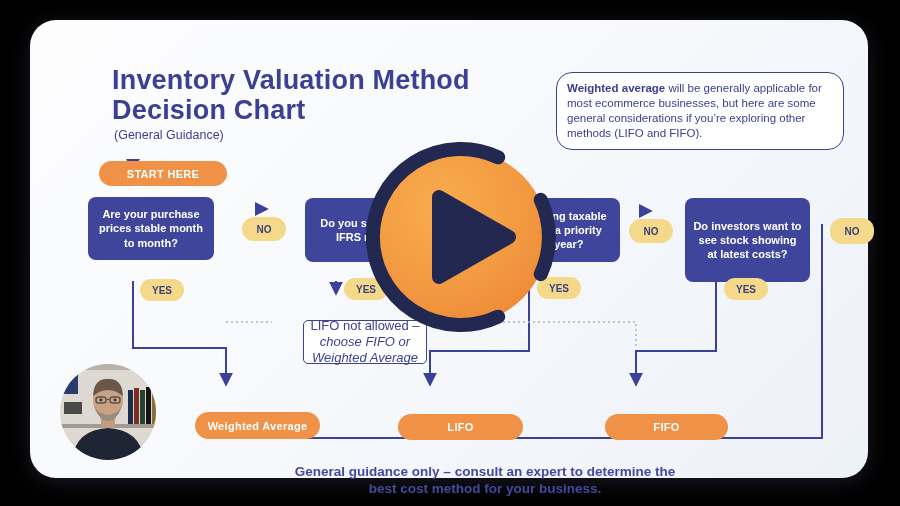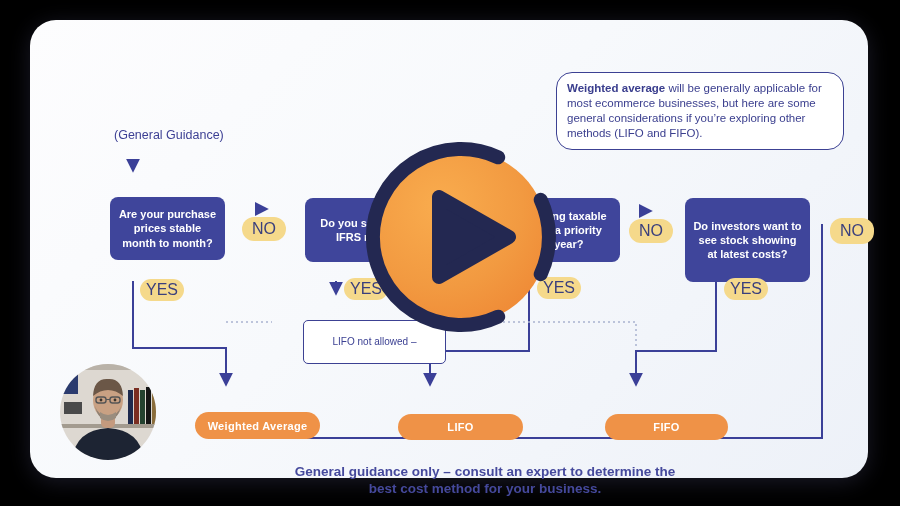--- a/index.html
+++ b/index.html
@@ -15,23 +15,23 @@
   
   .infobox{left:526px;top:52px;width:266px;min-height:54px;background:#fff;border:1.5px solid #3c4193;
     border-radius:16px;padding:8px 10px;color:#3a3e8e;font-size:11.5px;line-height:1.3;}
   .infobox b{font-weight:bold;}
   
   .qbox{background:#3f459b;color:#fff;border-radius:8px;display:flex;align-items:center;justify-content:center;
     text-align:center;font-weight:bold;font-size:11px;line-height:1.3;padding:6px 8px;box-sizing:border-box;}
   .pill-o{background:#ef9247;color:#fff;border-radius:14px;display:flex;align-items:center;justify-content:center;
     font-weight:bold;font-size:11px;letter-spacing:.3px;}
   .pill-y{background:#f5d98b;color:#3a3f7d;border-radius:12px;display:flex;align-items:center;justify-content:center;
-    font-weight:normal;font-size:16px;}
-  .note{left:273px;top:300px;width:143px;height:44px;background:#fff;border:1.5px solid #3c4193;border-radius:5px;
-    color:#3c4193;font-size:10px;line-height:1.25;text-align:center;display:flex;flex-direction:column;
+    font-weight:bold;font-size:10px;}
+  .note{left:273px;top:300px;width:124px;height:44px;background:#fff;border:1.5px solid #3c4193;border-radius:5px;
+    color:#3c4193;font-size:13px;line-height:1.25;text-align:center;display:flex;flex-direction:column;
     align-items:center;justify-content:center;padding:2px 0;box-sizing:border-box;}
   .note .it{font-style:italic;}
   .caption{left:230px;top:444px;width:450px;text-align:center;color:#45499c;font-weight:bold;font-size:13.5px;line-height:1.25;}
   svg{display:block;}
   .playwrap{left:361px;top:137px;width:200px;height:200px;cursor:pointer;}
   .avatar{left:58px;top:362px;width:100px;height:100px;}
 </style>
 </head>
 <body>
 
@@ -60,42 +60,48 @@
         <path d="M529,279 V351 H430 V384" marker-end="url(#arr)"></path>
         <path d="M716,281 V351 H636 V384" marker-end="url(#arr)"></path>
         <path d="M822,224 V438 H230 V426" marker-end="url(#arr)"></path>
       </g>
       <g stroke="#a9b2cf" stroke-width="1.5" fill="none" stroke-dasharray="2 3">
         <path d="M226,322 H272"></path>
         <path d="M398,322 H636 V348"></path>
       </g>
     </svg>
 
+    <div class="abs title">
+      <div>Inventory Valuation Method</div>
+      <div>Decision Chart</div>
+    </div>
     <div class="abs subtitle">(General Guidance)</div>
 
     <div class="abs infobox">
       <b>Weighted average</b><span> will be generally applicable for most ecommerce businesses, but here are some general considerations if you’re exploring other methods (LIFO and FIFO).</span>
     </div>
 
+    <div class="abs pill-o" style="left:69px;top:141px;width:128px;height:25px;">START HERE</div>
 
-    <div class="abs qbox" style="left:80px;top:177px;width:115px;height:63px;">Are your purchase prices stable month to month?</div>
+    <div class="abs qbox" style="left:58px;top:177px;width:126px;height:63px;">Are your purchase prices stable month to month?</div>
     <div class="abs qbox" style="left:275px;top:178px;width:123px;height:64px;">Do you sell under IFRS rules?</div>
     <div class="abs qbox" style="left:465px;top:178px;width:125px;height:64px;">Is lowering taxable income a priority this year?</div>
     <div class="abs qbox" style="left:655px;top:178px;width:125px;height:84px;">Do investors want to see stock showing at latest costs?</div>
 
     <div class="abs pill-y" style="left:212px;top:197px;width:44px;height:24px;">NO</div>
     <div class="abs pill-y" style="left:599px;top:199px;width:44px;height:24px;">NO</div>
     <div class="abs pill-y" style="left:800px;top:198px;width:44px;height:26px;">NO</div>
     <div class="abs pill-y" style="left:110px;top:259px;width:44px;height:22px;">YES</div>
     <div class="abs pill-y" style="left:314px;top:258px;width:44px;height:22px;">YES</div>
     <div class="abs pill-y" style="left:507px;top:257px;width:44px;height:22px;">YES</div>
     <div class="abs pill-y" style="left:694px;top:258px;width:44px;height:22px;">YES</div>
 
     <div class="abs note">
       <div>LIFO not allowed –</div>
+      <div class="it">choose FIFO or Weighted Average</div>
     </div>
 
     <div class="abs pill-o" style="left:165px;top:392px;width:125px;height:27px;">Weighted Average</div>
     <div class="abs pill-o" style="left:368px;top:394px;width:125px;height:26px;">LIFO</div>
     <div class="abs caption">
       <div>General guidance only – consult an expert to determine the</div>
       <div>best cost method for your business.</div>
     </div>
 
     <div class="abs pill-o" style="left:575px;top:394px;width:123px;height:26px;">FIFO</div>

